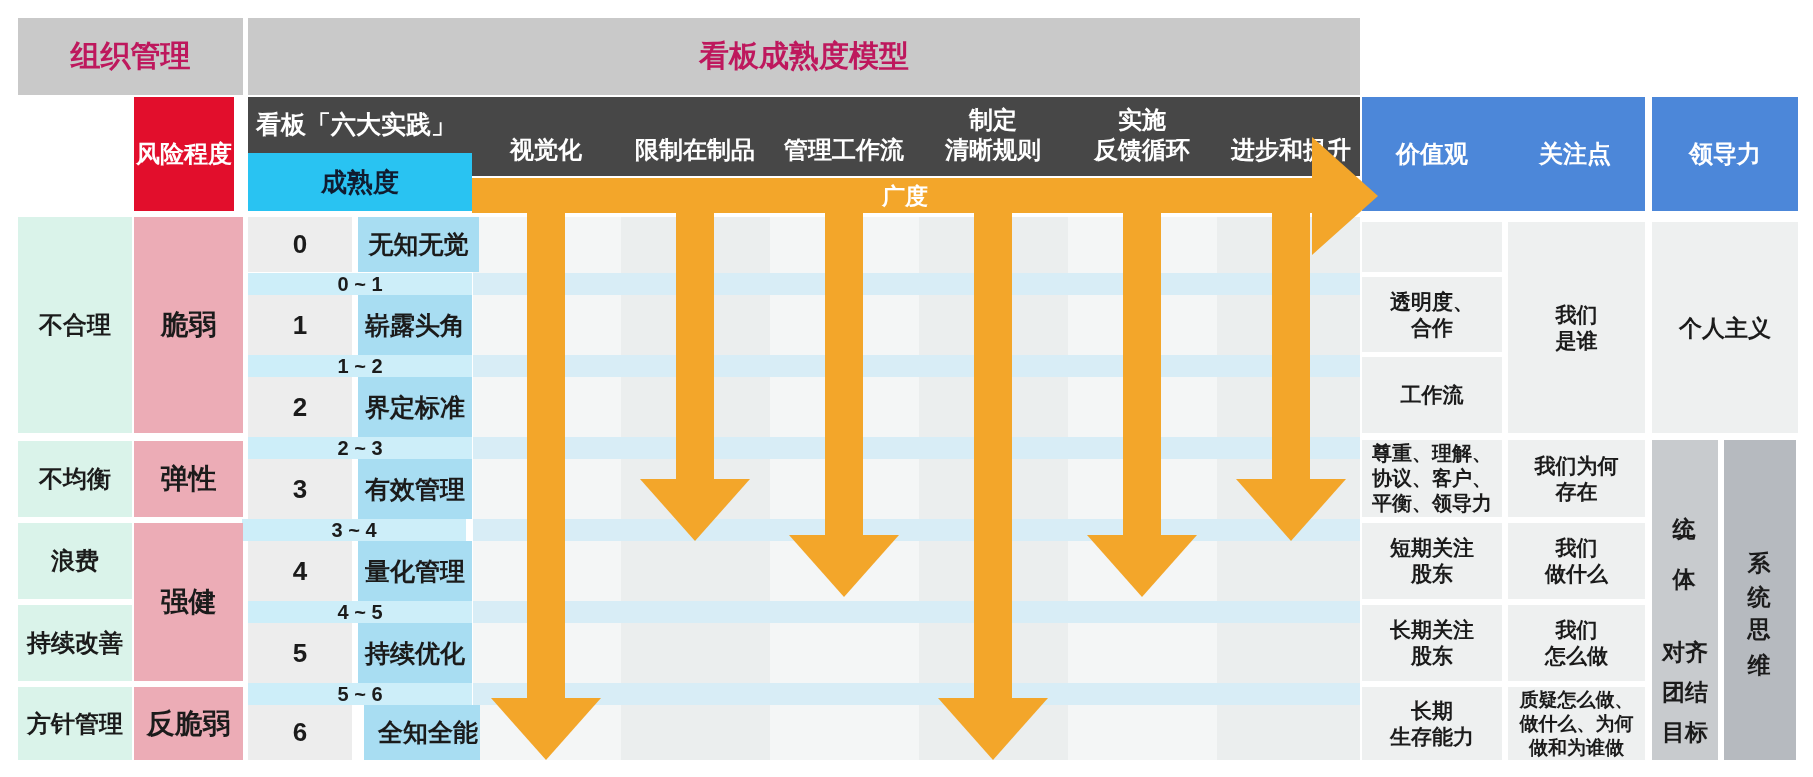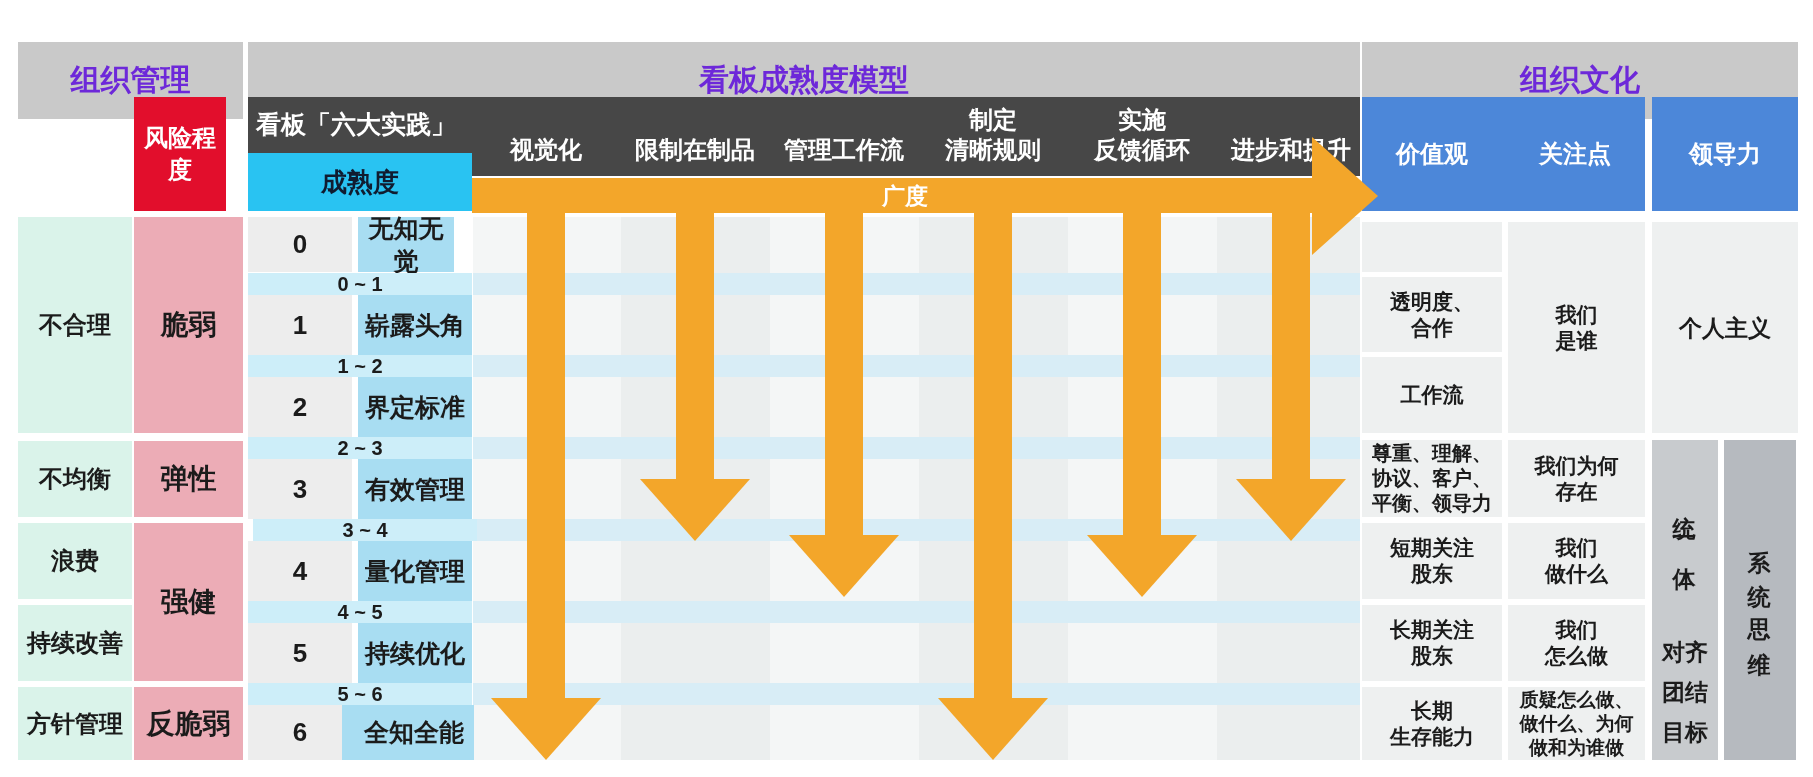--- a/index.html
+++ b/index.html
@@ -1,21 +1,21 @@
 <!DOCTYPE html>
 <html><head>
 <meta charset="utf-8">
 <style>
   html,body{margin:0;padding:0;background:#fff;}
   .stage{position:relative;width:1813px;height:777px;background:#ffffff;
          font-family:"Liberation Sans","DejaVu Sans",sans-serif;font-weight:bold;color:#1b1b1b;overflow:hidden;}
   .abs{position:absolute;box-sizing:border-box;}
   .c{display:flex;align-items:center;justify-content:center;text-align:center;}
   .pre{white-space:pre-line;}
-  .grayhead{background:#c9c9c9;font-size:30px;color:#6d28d9;margin-top:24px;}
+  .grayhead{background:#c9c9c9;font-size:30px;color:#be185d;}
   .white{color:#ffffff;}
   .stripe-a{background:#f4f6f6;}
   .stripe-b{background:#ebeeee;}
   .tband{background:#d8edf6;}
   .tband-m{background:#cdeef9;font-size:20px;}
   .numcell{background:#ededed;font-size:26px;}
   .namecell{background:#a8ddf2;font-size:25px;}
   .greencell{background:#daf3ea;font-size:24px;}
   .redcell{background:#ecacb6;font-size:28px;}
   .rcell{background:#eef0f0;font-size:21px;line-height:26px;}
@@ -25,23 +25,22 @@
         border-left:55px solid transparent;border-right:55px solid transparent;border-top:62px solid #f3a62a;}
   .vtext{writing-mode:vertical-rl;text-orientation:upright;}
 </style>
 </head>
 <body>
 
 <div class="stage">
 
   <div class="abs c grayhead" style="left:18px;top:18px;width:225px;height:77px;">组织管理</div>
   <div class="abs c grayhead" style="left:248px;top:18px;width:1112px;height:77px;">看板成熟度模型</div>
-  <div class="abs c grayhead" style="left:1362px;top:18px;width:436px;height:77px;">组织文化</div>
 
-  <div class="abs c white" style="left:134px;top:97px;width:92px;height:114px;background:#e20e2c;font-size:24px;">风险程度</div>
+  <div class="abs c white" style="left:134px;top:97px;width:100px;height:114px;background:#e20e2c;font-size:24px;">风险程度</div>
 
   <div class="abs" style="left:248px;top:97px;width:1112px;height:79px;background:#474747;"></div>
   <div class="abs white" style="left:256px;top:108px;font-size:25px;">看板「六大实践」</div>
 
   <div class="abs practice pre" style="left:471px;top:97px;width:150px;height:72px;">视觉化</div>
   <div class="abs practice pre" style="left:620px;top:97px;width:150px;height:72px;">限制在制品</div>
   <div class="abs practice pre" style="left:769px;top:97px;width:150px;height:72px;">管理工作流</div>
   <div class="abs practice pre" style="left:918px;top:97px;width:150px;height:72px;">制定
 清晰规则</div>
   <div class="abs practice pre" style="left:1067px;top:97px;width:150px;height:72px;">实施
@@ -58,45 +57,45 @@
   <div class="abs stripe-b" style="left:1217px;top:217px;width:143px;height:543px;"></div>
 
   <div class="abs tband" style="left:473px;top:273px;width:887px;height:22px;"></div>
   <div class="abs tband" style="left:473px;top:355px;width:887px;height:22px;"></div>
   <div class="abs tband" style="left:473px;top:437px;width:887px;height:22px;"></div>
   <div class="abs tband" style="left:473px;top:519px;width:887px;height:22px;"></div>
   <div class="abs tband" style="left:473px;top:601px;width:887px;height:22px;"></div>
   <div class="abs tband" style="left:473px;top:683px;width:887px;height:22px;"></div>
 
   <div class="abs c numcell" style="left:248px;top:217px;width:104px;height:55px;">0</div>
-  <div class="abs c namecell" style="left:358px;top:217px;width:96px;height:55px;">无知无觉</div>
+  <div class="abs c namecell" style="left:358px;top:217px;width:121px;height:55px;">无知无觉</div>
   <div class="abs c tband-m" style="left:248px;top:273px;width:224px;height:22px;">0 ~ 1</div>
 
   <div class="abs c numcell" style="left:248px;top:295px;width:104px;height:60px;">1</div>
   <div class="abs c namecell" style="left:358px;top:295px;width:114px;height:60px;">崭露头角</div>
   <div class="abs c tband-m" style="left:248px;top:355px;width:224px;height:22px;">1 ~ 2</div>
 
   <div class="abs c numcell" style="left:248px;top:377px;width:104px;height:60px;">2</div>
   <div class="abs c namecell" style="left:358px;top:377px;width:114px;height:60px;">界定标准</div>
   <div class="abs c tband-m" style="left:248px;top:437px;width:224px;height:22px;">2 ~ 3</div>
 
   <div class="abs c numcell" style="left:248px;top:459px;width:104px;height:60px;">3</div>
   <div class="abs c namecell" style="left:358px;top:459px;width:114px;height:60px;">有效管理</div>
-  <div class="abs c tband-m" style="left:253px;top:519px;width:224px;height:22px;">3 ~ 4</div>
+  <div class="abs c tband-m" style="left:242px;top:519px;width:224px;height:22px;">3 ~ 4</div>
 
   <div class="abs c numcell" style="left:248px;top:541px;width:104px;height:60px;">4</div>
   <div class="abs c namecell" style="left:358px;top:541px;width:114px;height:60px;">量化管理</div>
   <div class="abs c tband-m" style="left:248px;top:601px;width:224px;height:22px;">4 ~ 5</div>
 
   <div class="abs c numcell" style="left:248px;top:623px;width:104px;height:60px;">5</div>
   <div class="abs c namecell" style="left:358px;top:623px;width:114px;height:60px;">持续优化</div>
   <div class="abs c tband-m" style="left:248px;top:683px;width:224px;height:22px;">5 ~ 6</div>
 
   <div class="abs c numcell" style="left:248px;top:705px;width:104px;height:55px;">6</div>
-  <div class="abs c namecell" style="left:342px;top:705px;width:132px;height:55px;padding-left:12px;">全知全能</div>
+  <div class="abs c namecell" style="left:364px;top:705px;width:116px;height:55px;padding-left:12px;">全知全能</div>
 
   <div class="abs c greencell" style="left:18px;top:217px;width:114px;height:216px;">不合理</div>
   <div class="abs c greencell" style="left:18px;top:441px;width:114px;height:76px;">不均衡</div>
   <div class="abs c greencell" style="left:18px;top:523px;width:114px;height:76px;">浪费</div>
   <div class="abs c greencell" style="left:18px;top:605px;width:114px;height:76px;">持续改善</div>
   <div class="abs c greencell" style="left:18px;top:687px;width:114px;height:73px;">方针管理</div>
 
   <div class="abs c redcell" style="left:134px;top:217px;width:109px;height:216px;">脆弱</div>
   <div class="abs c redcell" style="left:134px;top:441px;width:109px;height:76px;">弹性</div>
   <div class="abs c redcell" style="left:134px;top:523px;width:109px;height:158px;">强健</div>

